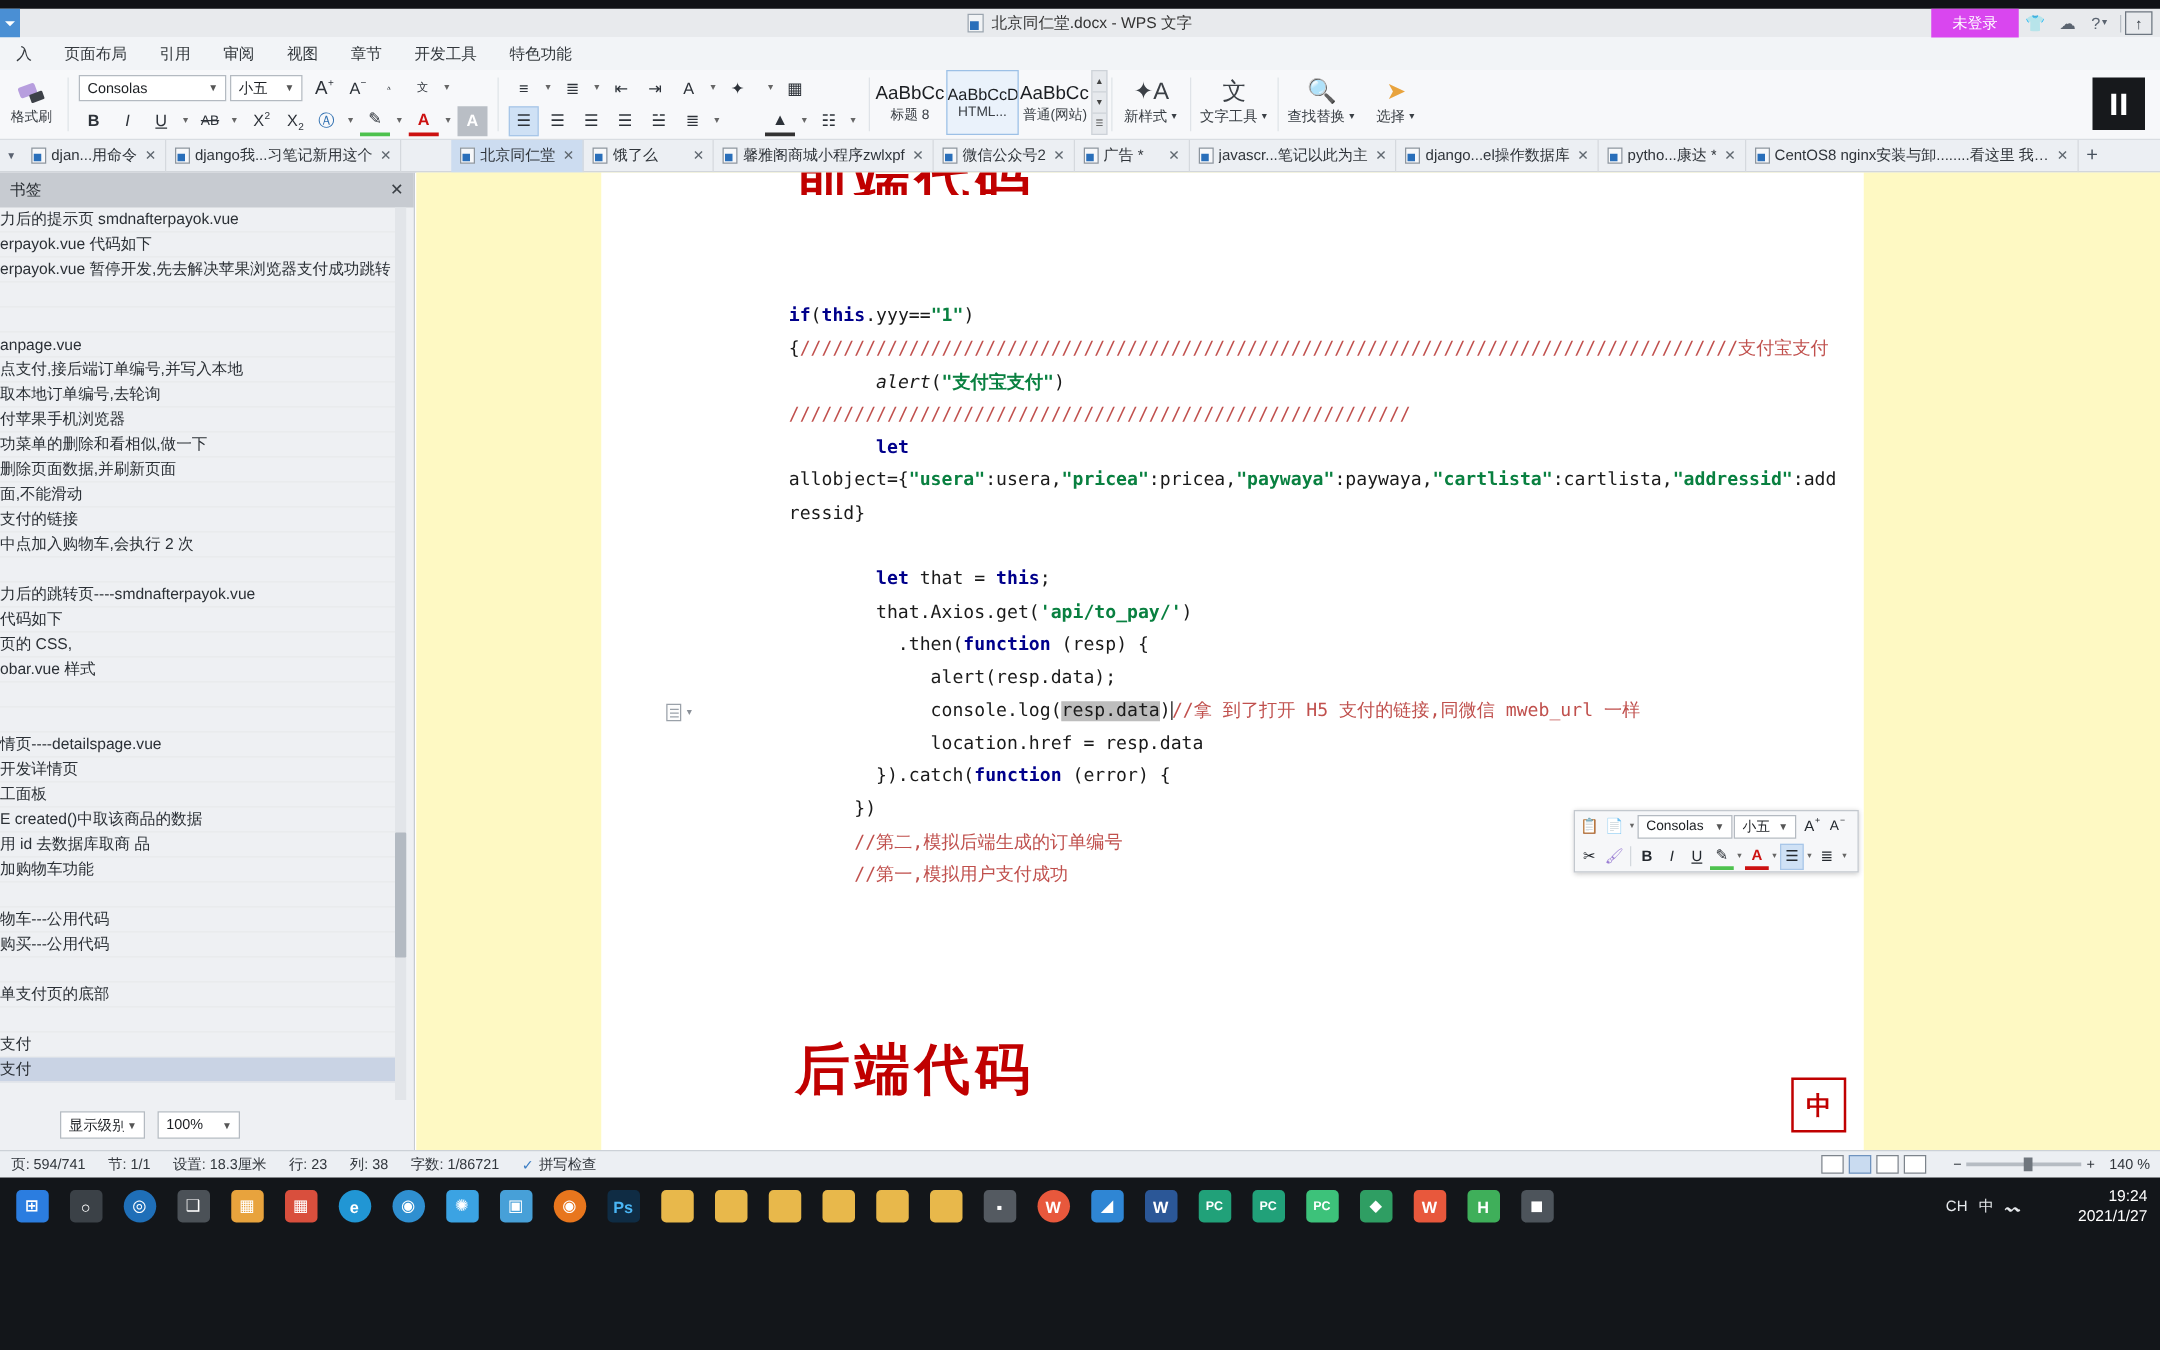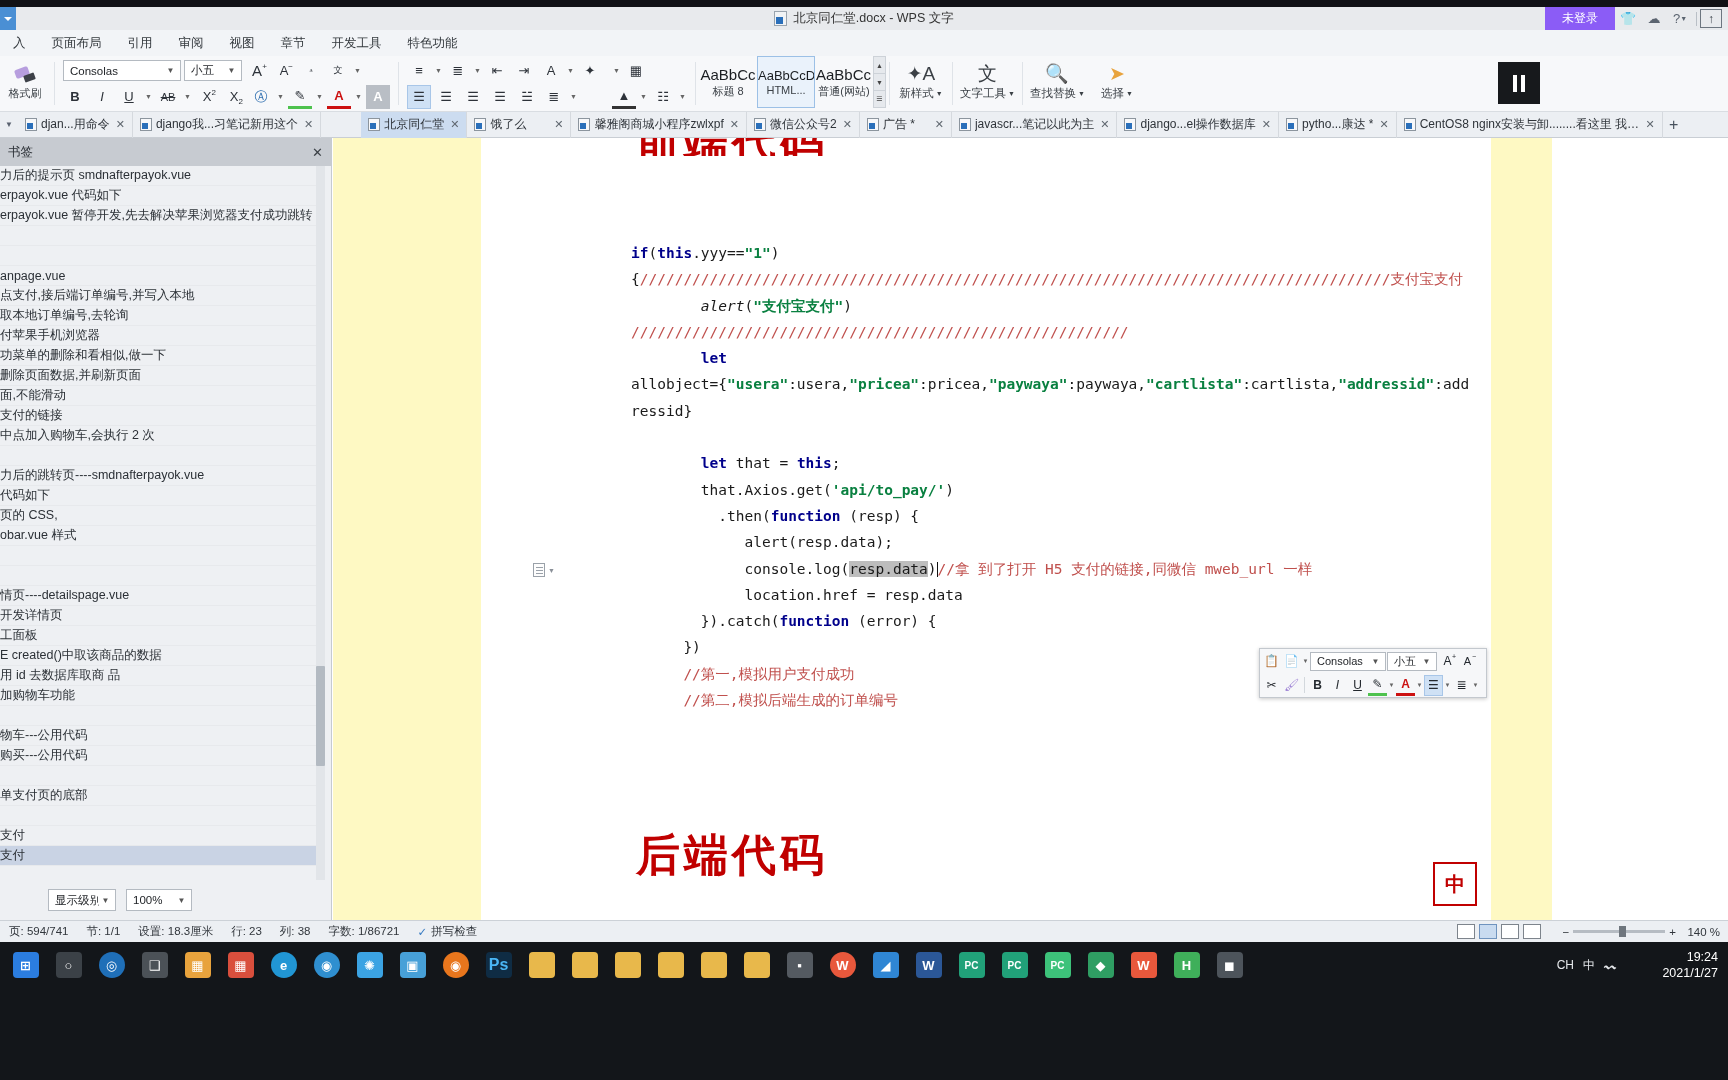--- a/index.html
+++ b/index.html
@@ -1,21 +1,21 @@
 <!DOCTYPE html>
 <html><head>
 <meta charset="utf-8">
 <style>
   * { box-sizing: border-box; margin: 0; padding: 0; }
   html, body {
     width: 1728px; height: 1080px;
     font-family: "Liberation Sans", "DejaVu Sans", sans-serif;
     overflow: hidden; background: #ffffff;
   }
-  .app { position: relative; width: 1552px; height: 1080px; }
+  .app { position: relative; width: 1728px; height: 1080px; }
 
   
   .titlebar {
     position: absolute; left: 0; top: 0; width: 1728px; height: 30px;
     background: #e8eaed; display: flex; align-items: center;
   }
   .titlebar-black-strip {
     position: absolute; left: 0; top: 0; width: 1728px; height: 7px; background: #111216;
   }
   .tb-left-tab {
@@ -27,21 +27,21 @@
     position:absolute; left:0; top:7px; width:1728px; height:23px;
     display:flex; align-items:center; justify-content:center; gap:6px;
     font-size:12.5px; color:#333;
   }
   .doc-ico {
     width:13px;height:15px;background:#f1f3f5;border:1px solid #9aa4ae;position:relative;display:inline-block;
   }
   .doc-ico::after{content:"";position:absolute;left:1px;bottom:1px;width:7px;height:7px;background:#2a6fba;}
   .tb-right { position:absolute; right:0; top:7px; height:23px; display:flex; align-items:center; gap:0px; }
   .login-btn {
-    background:#8b5cf6; color:#fff; font-size:12px; height:23px; padding:12px 17px;
+    background:#d946ef; color:#fff; font-size:12px; height:23px; padding:12px 17px;
     display:flex;align-items:center;justify-content:center; cursor:pointer;
   }
   .tb-ic { width:26px;height:23px;display:flex;align-items:center;justify-content:center;color:#5b6470;font-size:13px; }
   .tb-sep { width:1px;height:14px;background:#b9bfc6;margin:0 3px; }
   .tb-box { width:22px;height:19px;border:1px solid #6d7680;display:flex;align-items:center;justify-content:center;font-size:12px;color:#3c434b;margin-right:6px;}
 
   
   .menubar {
     position:absolute; left:0; top:30px; width:1728px; height:26px;
     background:#f2f4f7; display:flex; align-items:center; font-size:12.5px; color:#33383d;
@@ -540,22 +540,22 @@
         <div class="codeline">&nbsp;&nbsp;&nbsp;&nbsp;&nbsp;&nbsp;&nbsp;&nbsp;<span class="kwb">let</span><br>allobject={<span class="str">"usera"</span>:usera,<span class="str">"pricea"</span>:pricea,<span class="str">"paywaya"</span>:paywaya,<span class="str">"cartlista"</span>:cartlista,<span class="str">"addressid"</span>:addressid}</div>
         <div class="codeline">&nbsp;</div>
         <div class="codeline">&nbsp;&nbsp;&nbsp;&nbsp;&nbsp;&nbsp;&nbsp;&nbsp;<span class="kwb">let</span> that = <span class="kwb">this</span>;</div>
         <div class="codeline">&nbsp;&nbsp;&nbsp;&nbsp;&nbsp;&nbsp;&nbsp;&nbsp;that.Axios.get(<span class="strp">'api/to_pay/'</span>)</div>
         <div class="codeline">&nbsp;&nbsp;&nbsp;&nbsp;&nbsp;&nbsp;&nbsp;&nbsp;&nbsp;&nbsp;.then(<span class="kwb">function</span> (resp) {</div>
         <div class="codeline">&nbsp;&nbsp;&nbsp;&nbsp;&nbsp;&nbsp;&nbsp;&nbsp;&nbsp;&nbsp;&nbsp;&nbsp;&nbsp;alert(resp.data);</div>
         <div class="codeline">&nbsp;&nbsp;&nbsp;&nbsp;&nbsp;&nbsp;&nbsp;&nbsp;&nbsp;&nbsp;&nbsp;&nbsp;&nbsp;console.log(<span class="sel-hl">resp.data</span>)<span class="caret-i"></span><span class="cmt">//拿 到了打开 H5 支付的链接,同微信 mweb_url 一样</span></div>
         <div class="codeline">&nbsp;&nbsp;&nbsp;&nbsp;&nbsp;&nbsp;&nbsp;&nbsp;&nbsp;&nbsp;&nbsp;&nbsp;&nbsp;location.href = resp.data</div>
         <div class="codeline">&nbsp;&nbsp;&nbsp;&nbsp;&nbsp;&nbsp;&nbsp;&nbsp;}).catch(<span class="kwb">function</span> (error) {</div>
         <div class="codeline">&nbsp;&nbsp;&nbsp;&nbsp;&nbsp;&nbsp;})</div>
+        <div class="codeline cmt">&nbsp;&nbsp;&nbsp;&nbsp;&nbsp;&nbsp;//第二,模拟后端生成的订单编号</div>
         <div class="codeline cmt">&nbsp;&nbsp;&nbsp;&nbsp;&nbsp;&nbsp;//第一,模拟用户支付成功</div>
-        <div class="codeline cmt">&nbsp;&nbsp;&nbsp;&nbsp;&nbsp;&nbsp;//第二,模拟后端生成的订单编号</div>
       </div>
 
       <div class="bigtitle" style="position:absolute;left:155px;top:688px;">后端代码</div>
 
       <div class="para-mark">
         <span class="pg"></span>
         <span style="font-size:7px">▼</span>
       </div>
 
       <div class="redstamp">中</div>
@@ -651,21 +651,21 @@
       <div class="tbi">
           <div class="tbsq" style="background:#3ba3e3">✺</div>
         </div>
       <div class="tbi">
           <div class="tbsq" style="background:#47a0d8">▣</div>
         </div>
       <div class="tbi">
           <div class="tbsq" style="background:#e8761d;border-radius:50%">◉</div>
         </div>
       <div class="tbi">
-          <div class="tbsq" style="background:#0f2c44;color:#4ab6f5;font-size:16px">Ps</div>
+          <div class="tbsq" style="background:#0f2c44;color:#4ab6f5;font-size:13px">Ps</div>
         </div>
       <div class="tbi">
           <div class="tbsq" style="background:#e8b84b"></div>
         </div>
       <div class="tbi">
           <div class="tbsq" style="background:#e8b84b"></div>
         </div>
       <div class="tbi">
           <div class="tbsq" style="background:#e8b84b"></div>
         </div>

